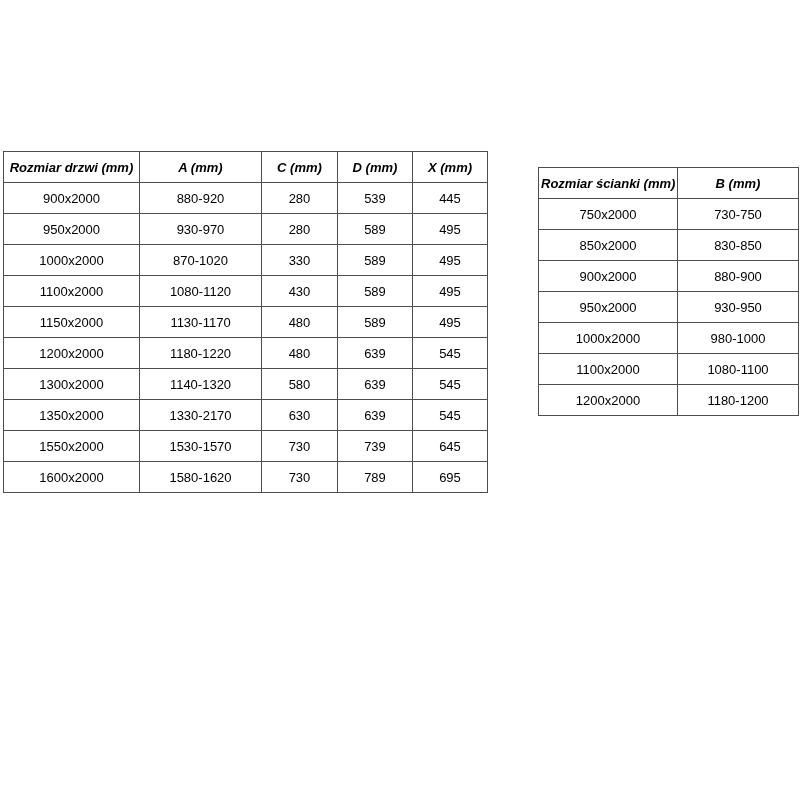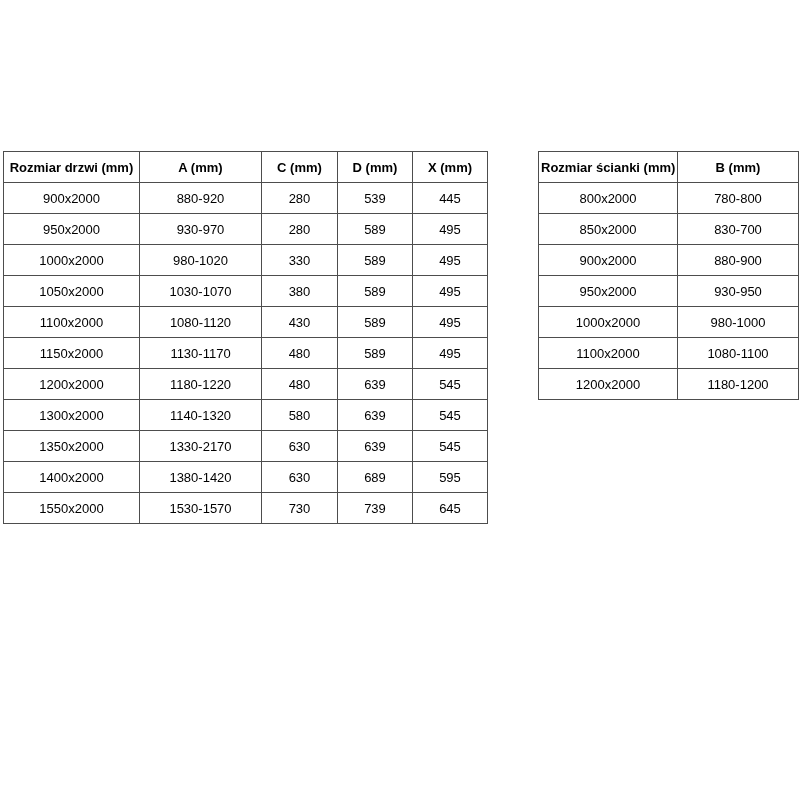--- a/index.html
+++ b/index.html
@@ -30,34 +30,35 @@
     vertical-align: middle;
     font-size: 13px;
     color: #000000;
     height: 30px;
     padding: 0 2px;
     white-space: nowrap;
     overflow: hidden;
   }
   table.spec th {
     font-weight: bold;
+    font-style: italic;
   }
   #door-table {
     left: 3px;
     top: 151px;
     width: 484px;
   }
   #door-table col:nth-child(1) { width: 136px; }
   #door-table col:nth-child(2) { width: 122px; }
   #door-table col:nth-child(3) { width: 76px; }
   #door-table col:nth-child(4) { width: 75px; }
   #door-table col:nth-child(5) { width: 75px; }
   #wall-table {
     left: 538px;
-    top: 151px;
+    top: 167px;
     width: 260px;
   }
   #wall-table col:nth-child(1) { width: 139px; }
   #wall-table col:nth-child(2) { width: 121px; }
 </style>
 </head>
 <body>
 
 <div class="page">
 
@@ -88,29 +89,22 @@
         </tr>
         <tr>
           <td>950x2000</td>
           <td>930-970</td>
           <td>280</td>
           <td>589</td>
           <td>495</td>
         </tr>
         <tr>
           <td>1000x2000</td>
-          <td>980-1020</td>
+          <td>870-1020</td>
           <td>330</td>
-          <td>589</td>
-          <td>495</td>
-        </tr>
-        <tr>
-          <td>1050x2000</td>
-          <td>1030-1070</td>
-          <td>380</td>
           <td>589</td>
           <td>495</td>
         </tr>
         <tr>
           <td>1100x2000</td>
           <td>1080-1120</td>
           <td>430</td>
           <td>589</td>
           <td>495</td>
         </tr>
@@ -136,55 +130,55 @@
           <td>545</td>
         </tr>
         <tr>
           <td>1350x2000</td>
           <td>1330-2170</td>
           <td>630</td>
           <td>639</td>
           <td>545</td>
         </tr>
         <tr>
-          <td>1400x2000</td>
-          <td>1380-1420</td>
-          <td>630</td>
-          <td>689</td>
-          <td>595</td>
-        </tr>
-        <tr>
           <td>1550x2000</td>
           <td>1530-1570</td>
           <td>730</td>
           <td>739</td>
           <td>645</td>
         </tr>
+        <tr>
+          <td>1600x2000</td>
+          <td>1580-1620</td>
+          <td>730</td>
+          <td>789</td>
+          <td>695</td>
+        </tr>
       </tbody>
   </table>
 
   <table class="spec" id="wall-table">
     <colgroup>
         <col>
         <col>
       </colgroup>
     <thead>
         <tr>
           <th>Rozmiar ścianki (mm)</th>
           <th>B (mm)</th>
         </tr>
       </thead>
     <tbody>
         <tr>
-          <td>800x2000</td>
-          <td>780-800</td>
+          <td>750x2000</td>
+          <td>730-750</td>
         </tr>
         <tr>
           <td>850x2000</td>
-          <td>830-700</td>
+          <td>830-850</td>
         </tr>
         <tr>
           <td>900x2000</td>
           <td>880-900</td>
         </tr>
         <tr>
           <td>950x2000</td>
           <td>930-950</td>
         </tr>
         <tr>

